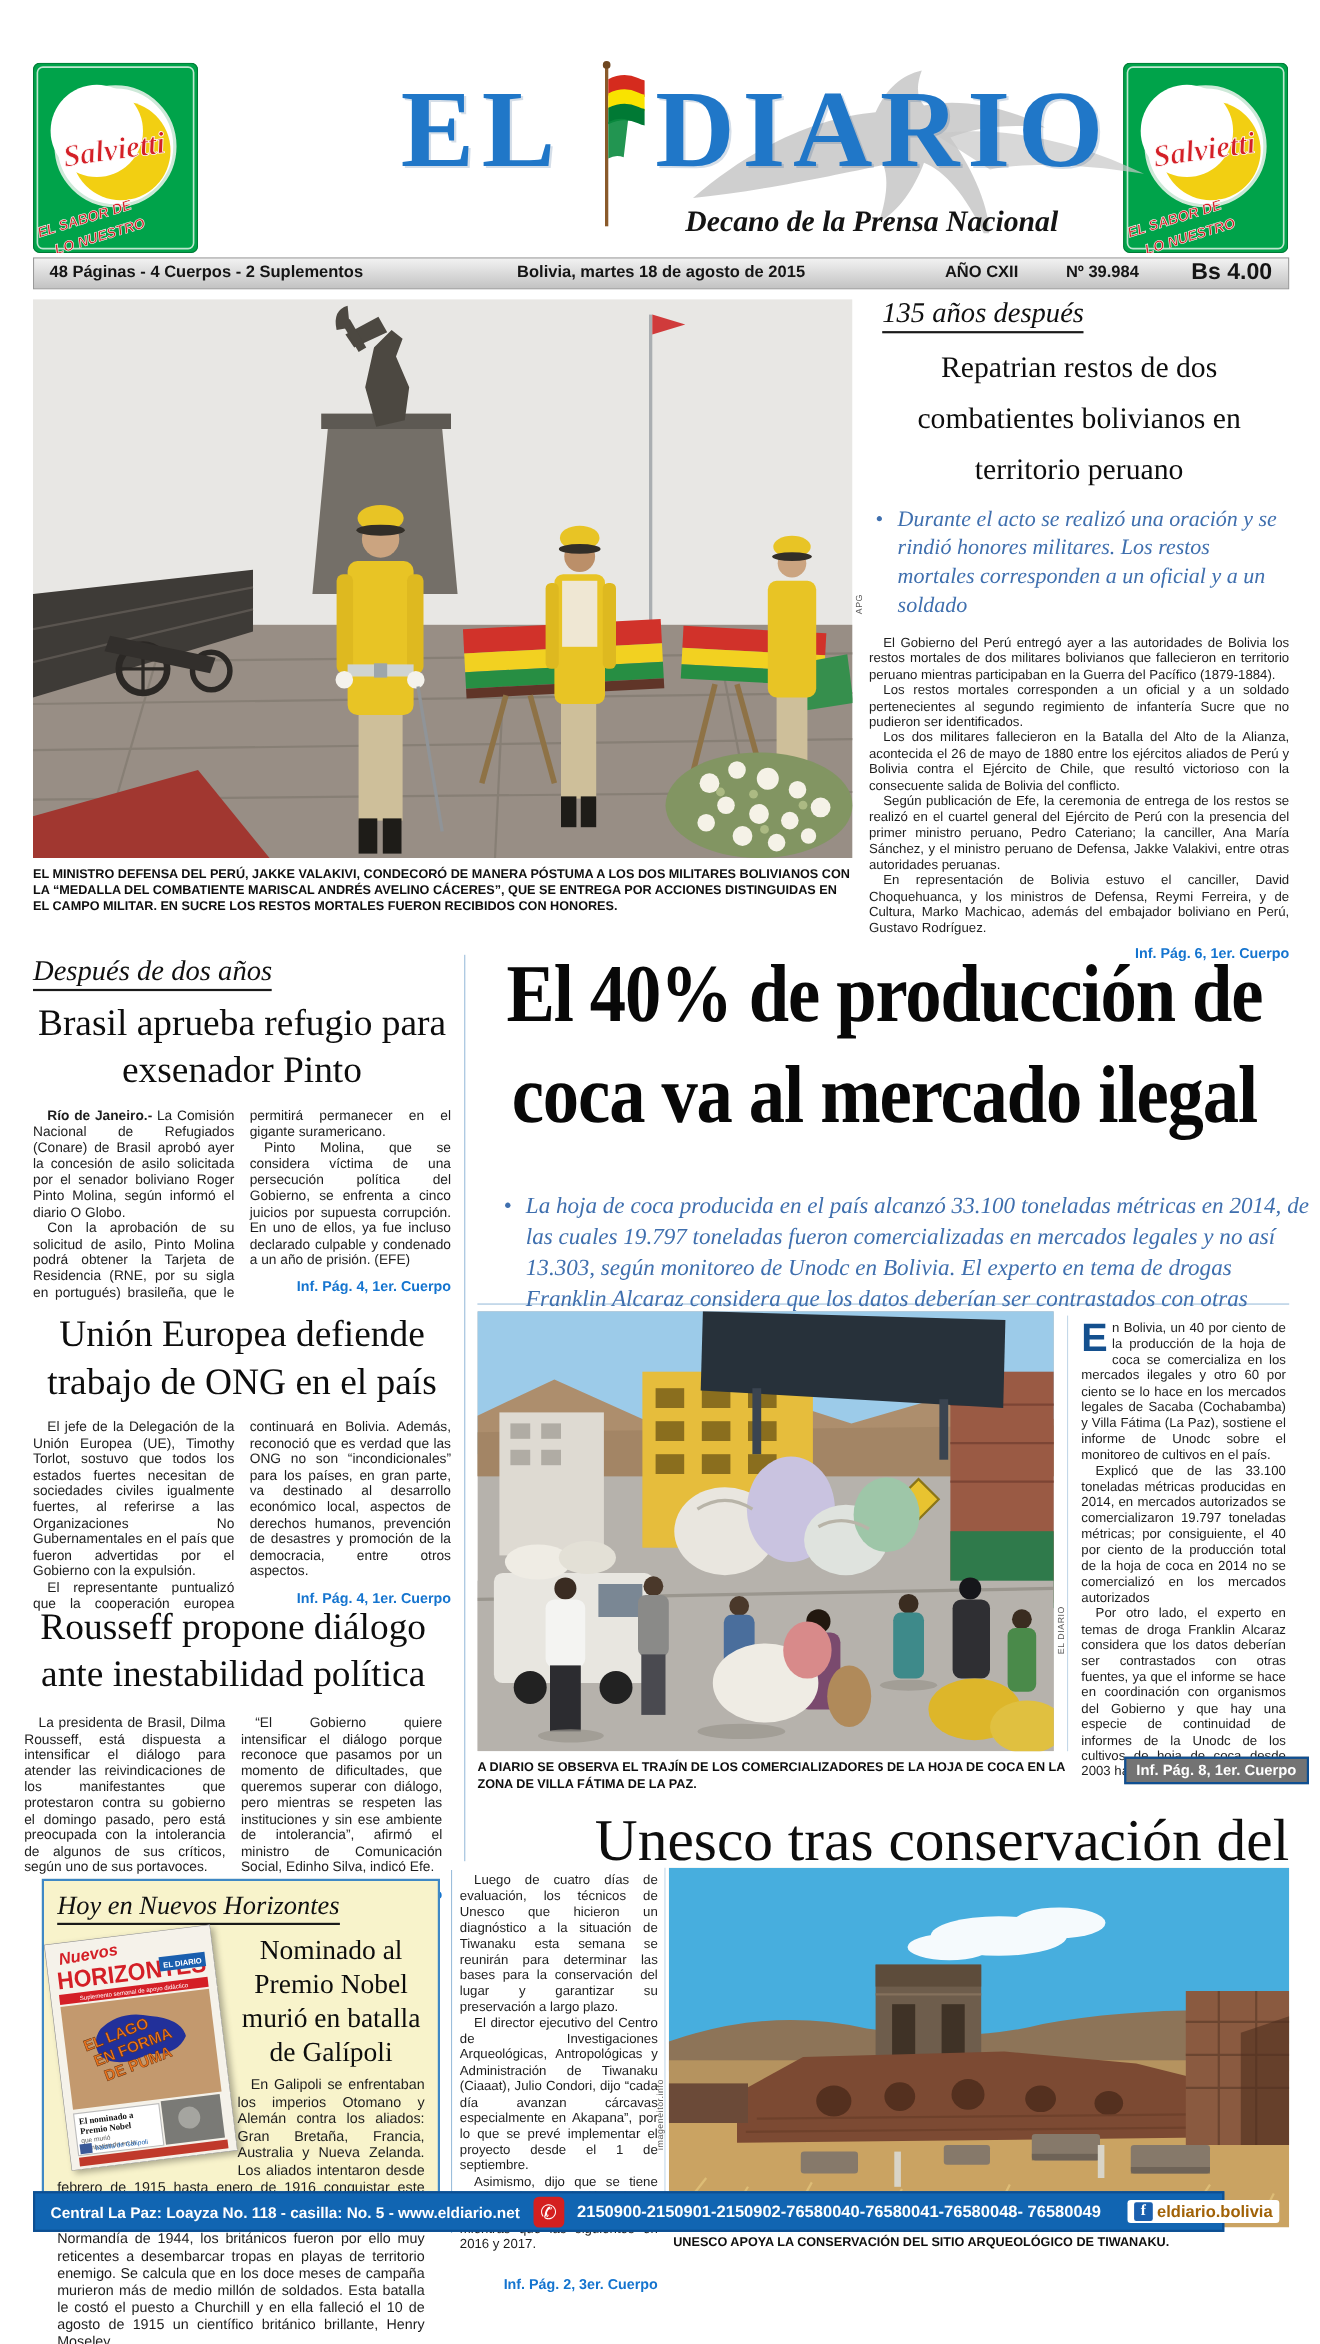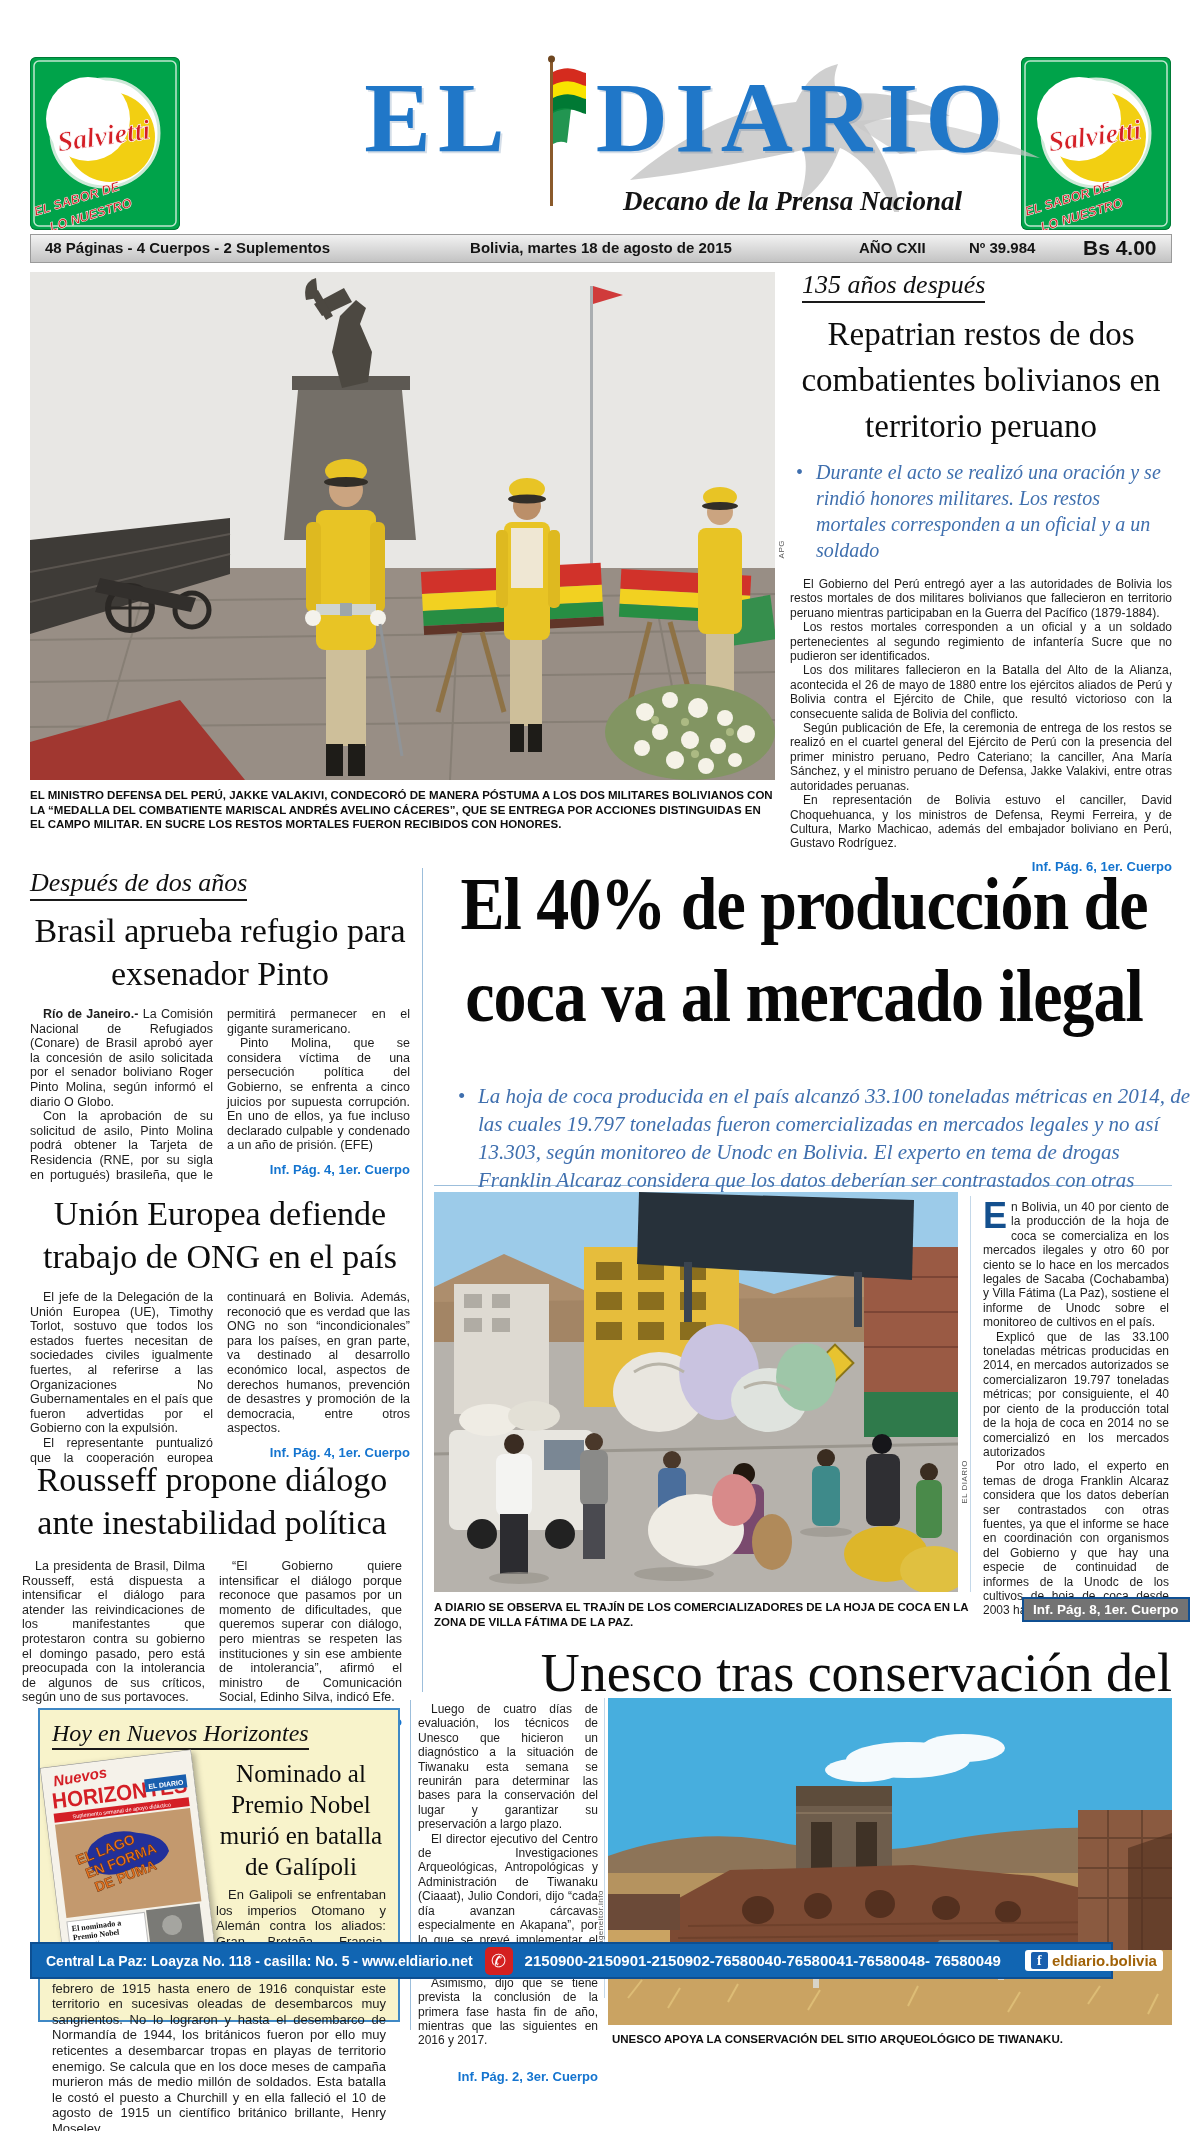--- a/index.html
+++ b/index.html
@@ -13,21 +13,21 @@
   .mast-title span{font-family:"Liberation Serif",serif;font-weight:700;font-size:100px;line-height:120px;
         color:#2077c8;letter-spacing:7px;text-shadow:2px 2px 0 rgba(20,70,130,.18);}
   .mast-sub{right:48px;top:138px;font-family:"Liberation Serif",serif;font-style:italic;font-weight:700;
         font-size:27px;color:#141414;z-index:2;}
   .infobar{background:linear-gradient(#f2f2f2,#c3c3c3);border:1px solid #9a9a9a;height:27px;}
   .infobar span{position:absolute;top:4px;font-weight:700;font-size:15px;color:#141414;white-space:nowrap;}
 
   
   .kick{font-family:"Liberation Serif",serif;font-style:italic;font-size:26px;color:#101010;
         display:inline-block;border-bottom:2px solid #1a1a1a;padding-bottom:1px;}
-  .h-repat{font-family:"Liberation Serif",serif;font-size:33px;line-height:46px;text-align:center;color:#0d0d0d;}
+  .h-repat{font-family:"Liberation Serif",serif;font-size:27px;line-height:46px;text-align:center;color:#0d0d0d;}
   .h-left{font-family:"Liberation Serif",serif;font-size:34px;line-height:43px;text-align:center;color:#0d0d0d;}
   .h-coca{font-family:"Liberation Serif",serif;font-weight:700;font-size:66px;line-height:81px;text-align:center;
         color:#080808;letter-spacing:-1px;transform:scaleY(1.13);transform-origin:center top;}
   .h-unesco{font-family:"Liberation Serif",serif;font-size:54px;text-align:right;color:#0d0d0d;}
   .h-nobel{font-family:"Liberation Serif",serif;font-size:25px;line-height:31px;text-align:center;color:#0d0d0d;}
   .lead{font-family:"Liberation Serif",serif;font-style:italic;color:#3f6fae;}
   .lead1{font-size:20px;line-height:26px;padding-left:26px;position:relative;}
   .lead2{font-size:21px;line-height:28px;padding-left:26px;position:relative;}
   .lead .blt{position:absolute;left:6px;top:0;font-style:normal;}
   .bodytxt{text-align:justify;color:#1d1d1d;}
@@ -511,21 +511,21 @@
           <text x="24" y="191" font-family="Liberation Sans,sans-serif" font-size="6" fill="#1a5fae">batalla de Galípoli</text>
         </svg>
       </div>
       <div class="h-nobel" style="padding-top:2px;">Nominado al Premio Nobel murió en batalla de Galípoli</div>
       <div class="bodytxt" style="font-size:13px;line-height:15.6px;margin-top:5px;">
         <p style="text-indent:12px;">En Galipoli se enfrentaban los imperios Otomano y Alemán contra los aliados: Gran Bretaña, Francia, Australia y Nueva Zelanda. Los aliados intentaron desde febrero de 1915 hasta enero de 1916 conquistar este territorio en sucesivas oleadas de desembarcos muy sangrientos. No lo lograron y hasta el desembarco de Normandía de 1944, los británicos fueron por ello muy reticentes a desembarcar tropas en playas de territorio enemigo. Se calcula que en los doce meses de campaña murieron más de medio millón de soldados. Esta batalla le costó el puesto a Churchill y en ella falleció el 10 de agosto de 1915 un científico británico brillante, Henry Moseley.</p>
       </div>
     </div>
   </div>
 
-  <div class="abs footer" style="left:30px;top:1942px;width:1083px;height:37px;">
+  <div class="abs footer" style="left:30px;top:1992px;width:1083px;height:37px;">
     <span class="txt">Central La Paz: Loayza No. 118 - casilla: No. 5 - www.eldiario.net</span>
     <span class="phonebox">✆</span>
     <span class="txt" style="font-size:15px;">2150900-2150901-2150902-76580040-76580041-76580048- 76580049</span>
     <span style="flex:1;"></span>
     <span class="fbbox">
       <span class="fbf">f</span>
       <span class="fbt">eldiario.bolivia</span>
     </span>
   </div>
 

